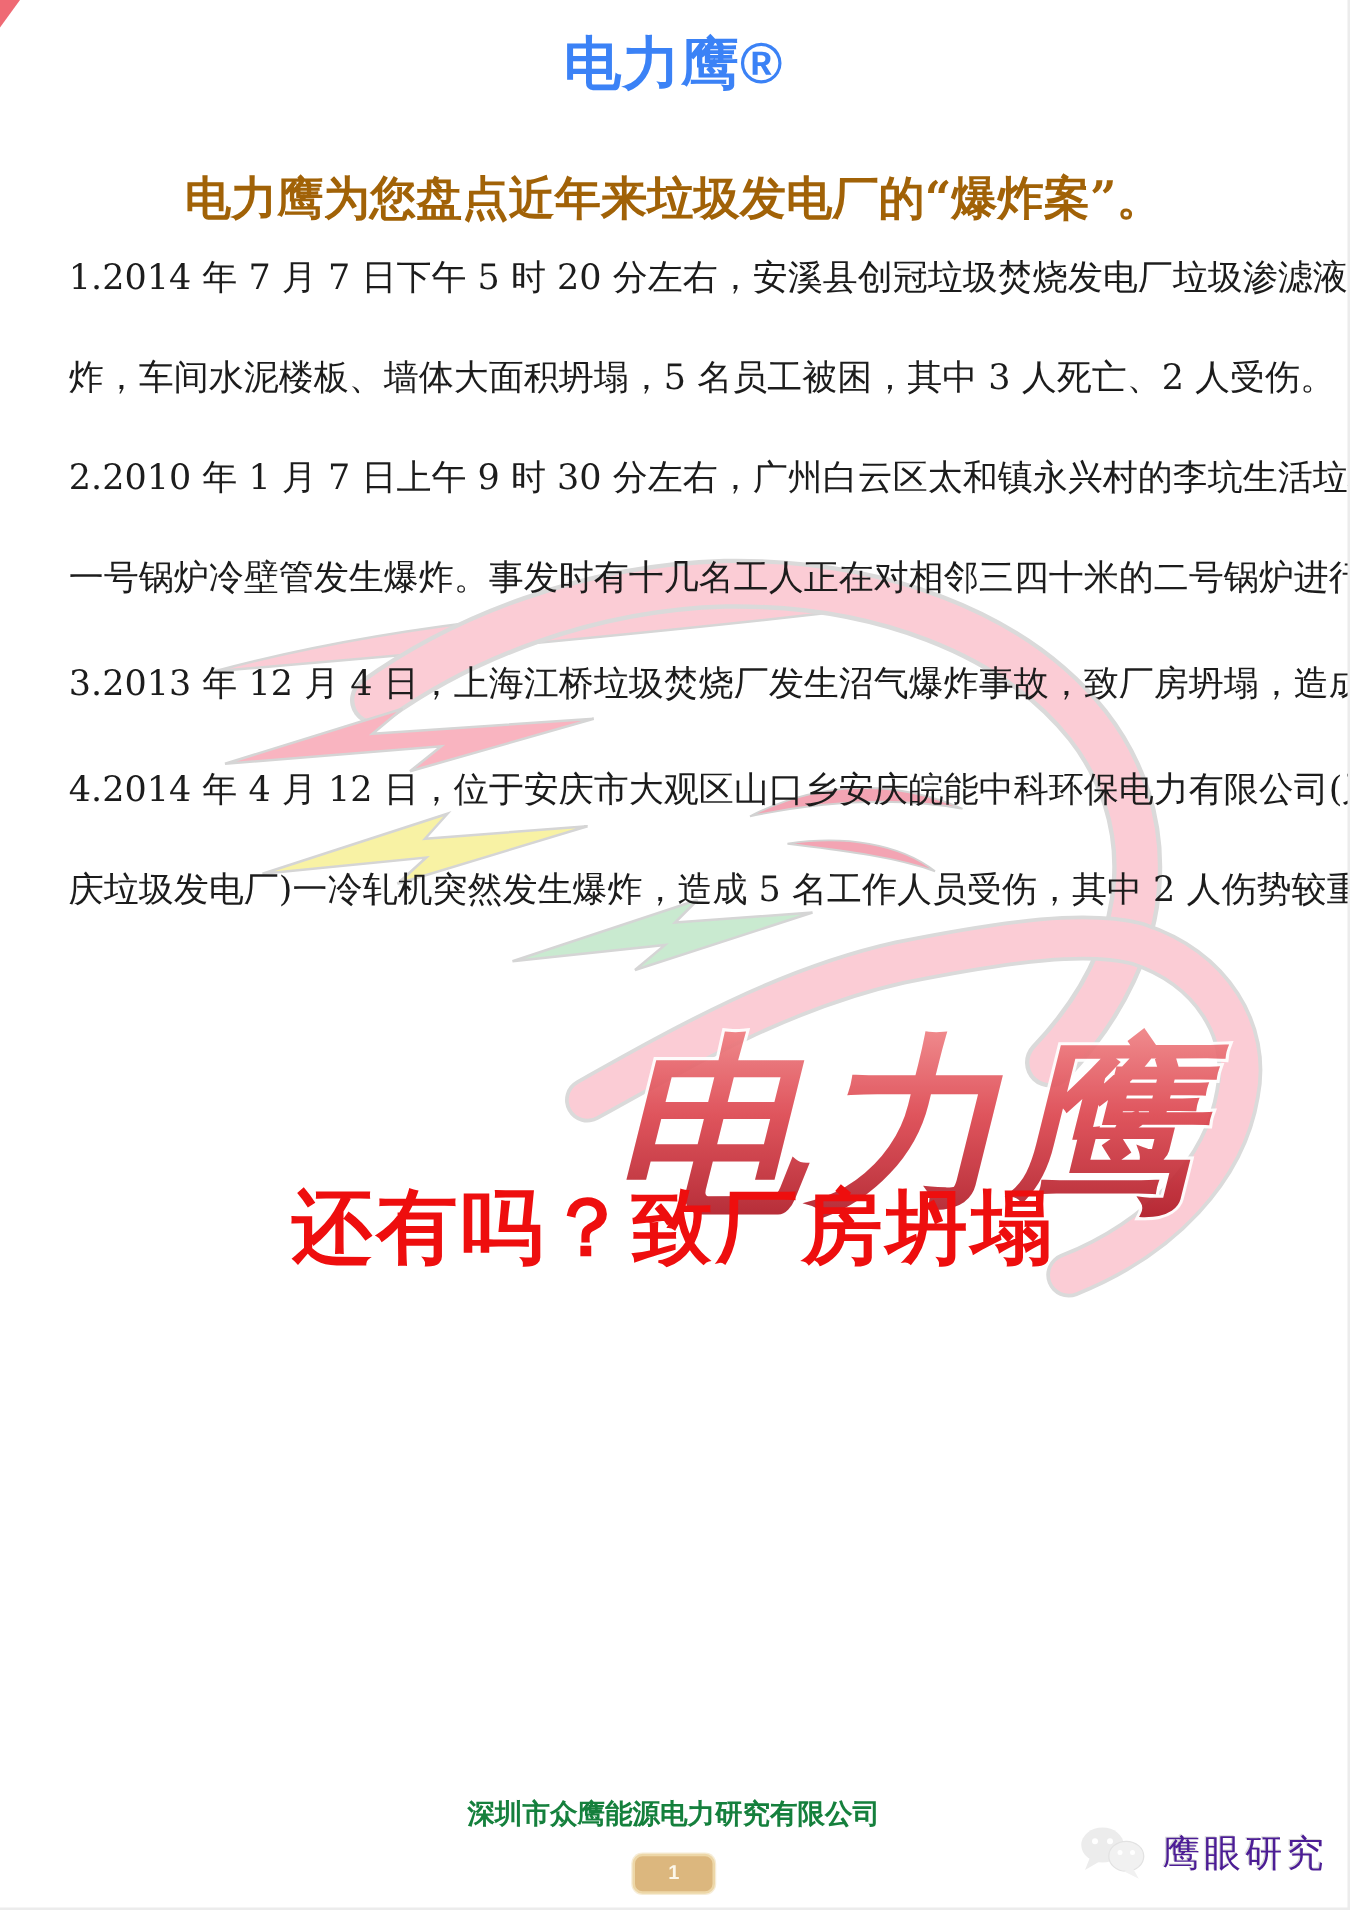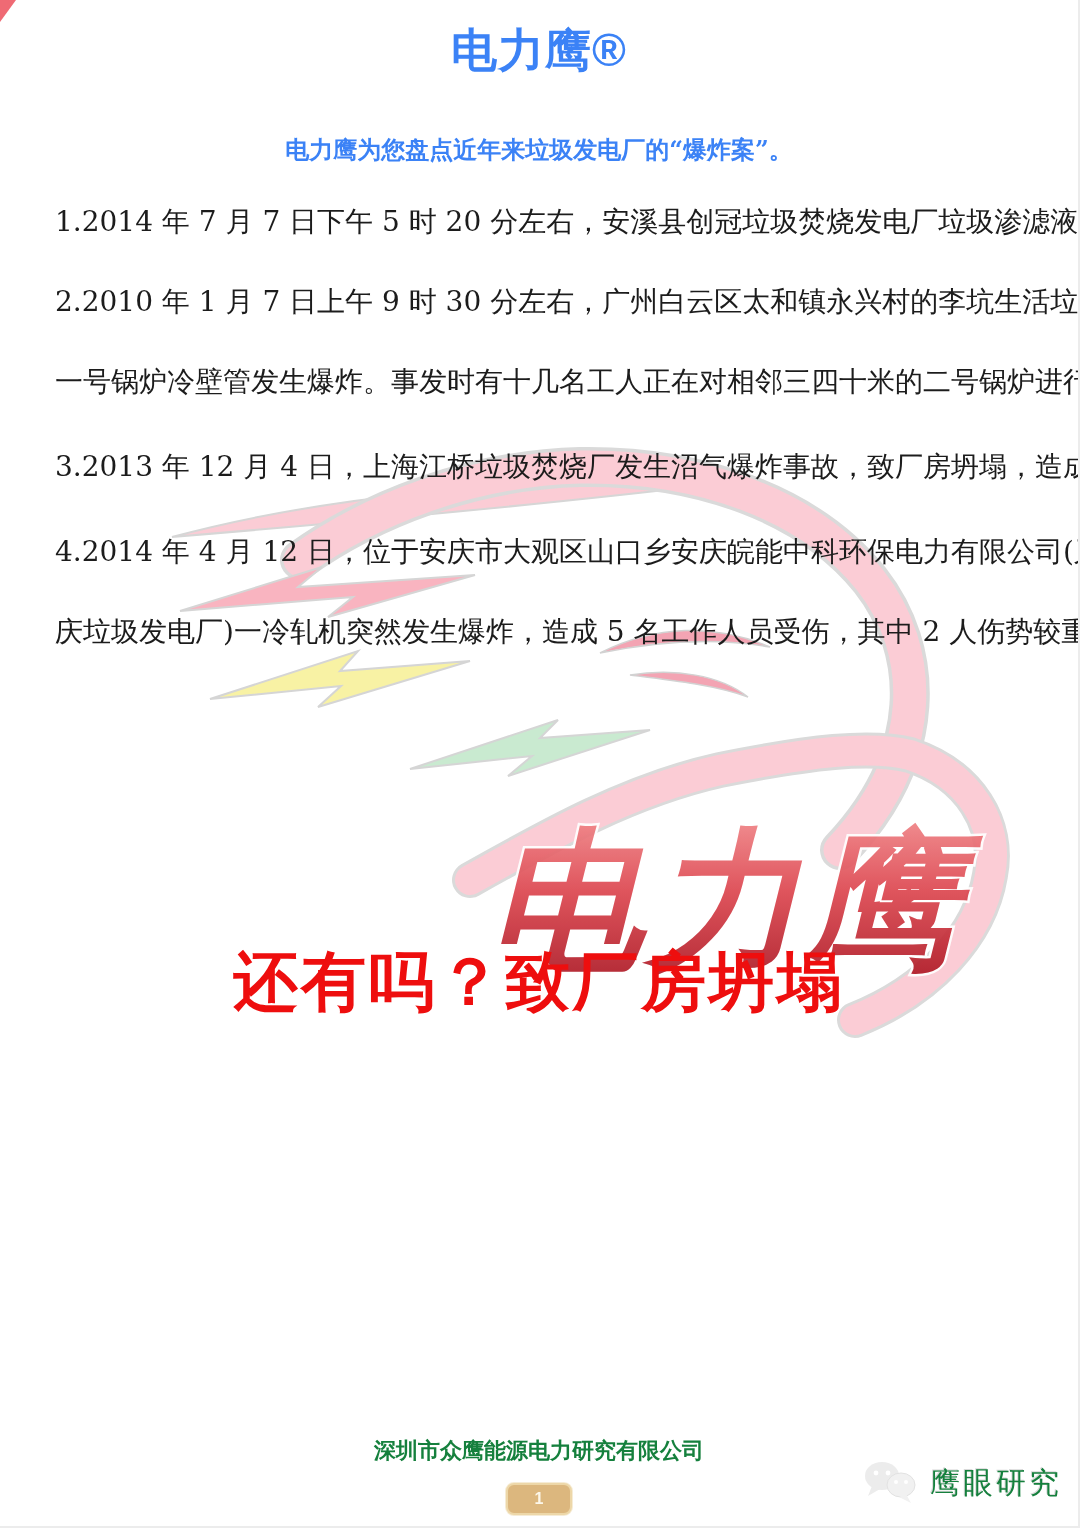--- a/index.html
+++ b/index.html
@@ -8,21 +8,21 @@
     overflow:hidden;font-family:"DejaVu Serif","Liberation Serif",serif;
     border-right:2px solid #ececec;border-bottom:2px solid #ececec;box-sizing:border-box;
   }
   .doc-title{
     position:absolute;top:20px;left:0;width:100%;text-align:center;
     font-family:"Liberation Sans","DejaVu Sans",sans-serif;
     font-size:46px;font-weight:700;color:#3b82f6;letter-spacing:1px;
   }
   .doc-subtitle{
     position:absolute;top:134px;left:0;width:100%;text-align:center;
-    font-size:24px;font-weight:700;color:#3b82f6;
+    font-size:37px;font-weight:700;color:#a16207;
   }
   .body-text{
     position:absolute;top:182px;left:55px;width:980px;z-index:3;
   }
   .line{
     height:80px;display:flex;align-items:center;
     font-size:28px;color:#1c1c1c;white-space:nowrap;
   }
   .pgap{margin-top:5px;}
   .cta{
@@ -39,21 +39,21 @@
     width:62px;height:28px;background:#dcb77e;border:2px solid #edd7a8;
     box-shadow:0 0 0 1px #f6ecd6;border-radius:8px;
     display:flex;align-items:center;justify-content:center;
     font-family:"Liberation Sans",sans-serif;font-size:16px;font-weight:700;color:#fcf7ea;
   }
   .wechat-wm{
     position:absolute;top:1458px;right:16px;display:flex;align-items:center;gap:10px;z-index:2;
   }
   .wechat-wm .wm-text{
     font-family:"Liberation Sans","DejaVu Sans",sans-serif;
-    font-size:30px;letter-spacing:3px;color:#15803d;
+    font-size:30px;letter-spacing:3px;color:#4c1d95;
     text-shadow:-1px -1px 0 #d9d9d9, 1px 1px 0 #ffffff;
   }
   .watermark{
     position:absolute;left:110px;top:425px;width:960px;height:650px;
     z-index:1;pointer-events:none;
   }
   .corner-mark{position:absolute;left:0;top:0;z-index:5;pointer-events:none;}
 </style>
 </head>
 <body>
@@ -91,20 +91,21 @@
     <g transform="translate(380,528) skewX(-14)" opacity="0.92">
       <text x="0" y="0" font-size="152" font-weight="700" letter-spacing="6" fill="url(#redgrad)" stroke="#ffffff" stroke-width="5" paint-order="stroke" font-family="'DejaVu Serif',serif">电力鹰</text>
     </g>
   </svg>
 
   <div class="doc-title">电力鹰®</div>
   <div class="doc-subtitle">电力鹰为您盘点近年来垃圾发电厂的“爆炸案”。</div>
 
   <div class="body-text">
     <div class="line">1.2014 年 7 月 7 日下午 5 时 20 分左右，安溪县创冠垃圾焚烧发电厂垃圾渗滤液池发生爆</div>
+    <div class="line">炸，车间水泥楼板、墙体大面积坍塌，5 名员工被困，其中 3 人死亡、2 人受伤。</div>
     <div class="line">2.2010 年 1 月 7 日上午 9 时 30 分左右，广州白云区太和镇永兴村的李坑生活垃圾发电厂</div>
     <div class="line">一号锅炉冷壁管发生爆炸。事发时有十几名工人正在对相邻三四十米的二号锅炉进行维</div>
     <div class="line pgap">3.2013 年 12 月 4 日，上海江桥垃圾焚烧厂发生沼气爆炸事故，致厂房坍塌，造成 1 人死</div>
     <div class="line pgap">4.2014 年 4 月 12 日，位于安庆市大观区山口乡安庆皖能中科环保电力有限公司(又名安</div>
     <div class="line">庆垃圾发电厂)一冷轧机突然发生爆炸，造成 5 名工作人员受伤，其中 2 人伤势较重。</div>
   </div>
 
   <div class="cta">还有吗？致厂房坍塌</div>
 
   <div class="footer-company">深圳市众鹰能源电力研究有限公司</div>

